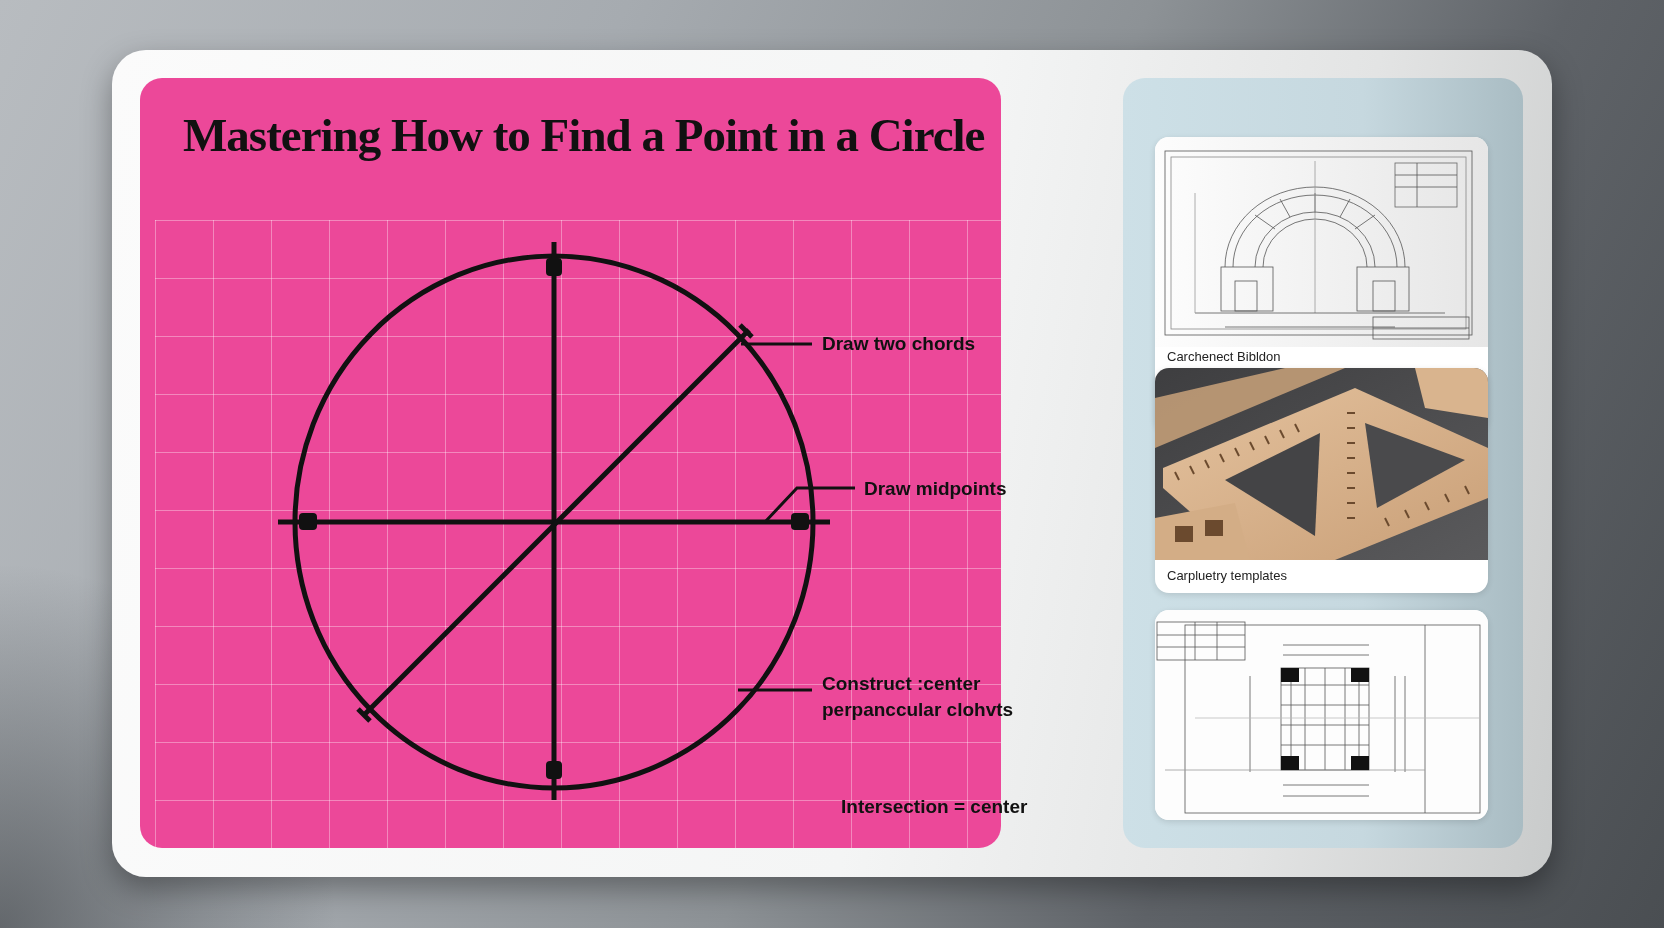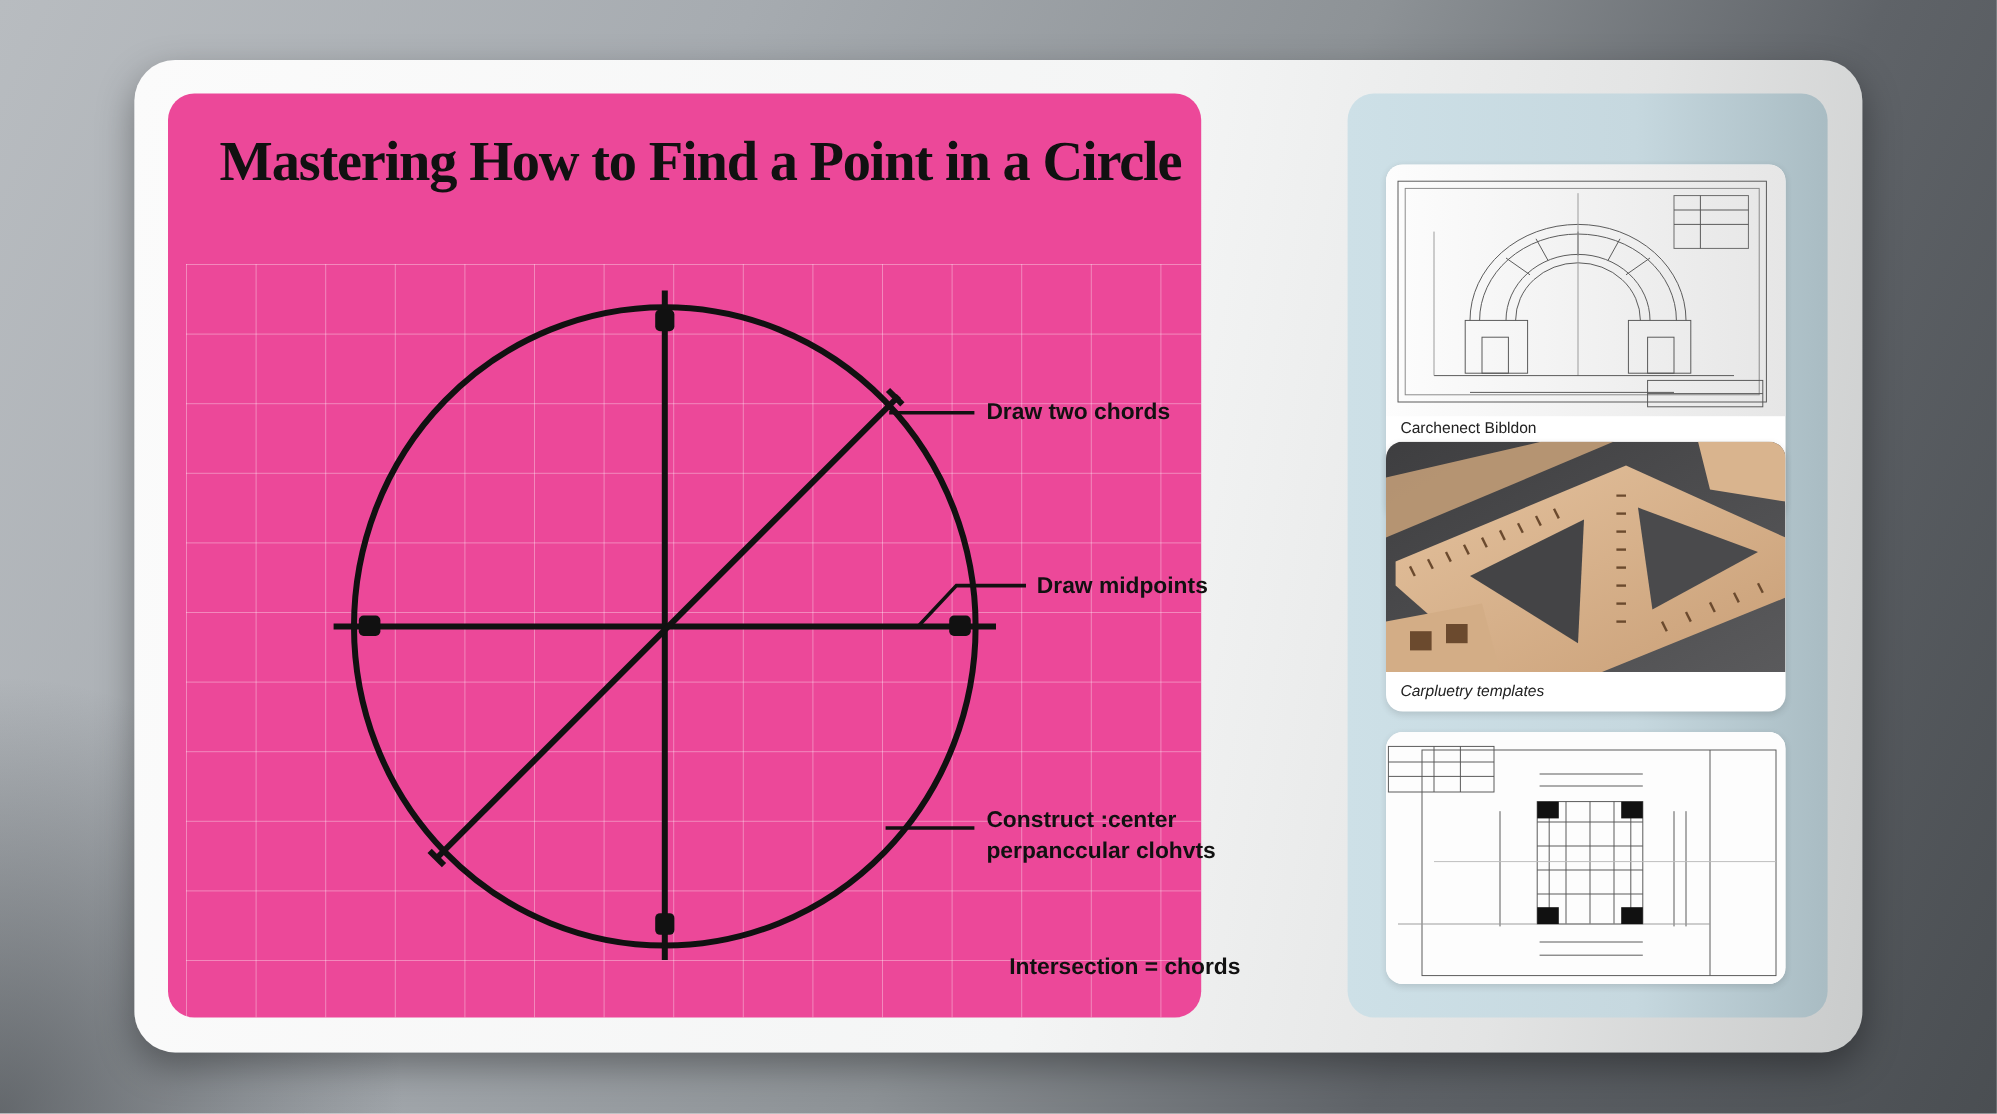--- a/index.html
+++ b/index.html
@@ -58,21 +58,21 @@
     <rect x="546" y="761" width="16" height="18" rx="4"></rect>
     <rect x="299" y="513" width="18" height="17" rx="4"></rect>
     <rect x="791" y="513" width="18" height="17" rx="4"></rect>
   </g>
 </svg>
 
 <div class="label" style="left:822px;top:331px;">Draw two chords</div>
 <div class="label" style="left:864px;top:476px;">Draw midpoints</div>
 <div class="label" style="left:822px;top:671px;">Construct :center</div>
 <div class="label" style="left:822px;top:697px;">perpanccular clohvts</div>
-<div class="label" style="left:841px;top:794px;">Intersection = chords</div>
+<div class="label" style="left:841px;top:794px;">Intersection = center</div>
 
 <div class="panel-right"></div>
 
 <div class="thumb" style="top:99px;height:295px;margin-top:38px;">
   <svg width="333" height="210">
     <defs>
         <linearGradient id="g1" x1="0" x2="1">
           <stop offset="0" stop-color="#fdfdfd"></stop>
           <stop offset="1" stop-color="#e6e6e6"></stop>
         </linearGradient>
@@ -148,21 +148,21 @@
       <line x1="230" y1="150" x2="234" y2="158"></line>
         <line x1="250" y1="142" x2="254" y2="150"></line>
         <line x1="270" y1="134" x2="274" y2="142"></line>
         <line x1="290" y1="126" x2="294" y2="134"></line>
         <line x1="310" y1="118" x2="314" y2="126"></line>
     </g>
     <polygon points="0,150 80,135 95,192 0,192" fill="#d3ad86"></polygon>
     <rect x="20" y="158" width="18" height="16" fill="#6b4a2e"></rect>
       <rect x="50" y="152" width="18" height="16" fill="#6b4a2e"></rect>
   </svg>
-  <div class="cap" style="top:200px;font-style:italic;">Carpluetry templates</div>
+  <div class="cap" style="top:200px;">Carpluetry templates</div>
 </div>
 
 <div class="thumb" style="top:610px;height:210px;">
   <svg width="333" height="210">
     <rect width="333" height="210" fill="#fdfdfd"></rect>
     <g stroke="#555" stroke-width=".8" fill="none">
       <rect x="30" y="15" width="295" height="188"></rect>
       <rect x="2" y="12" width="88" height="38"></rect>
         <line x1="2" y1="25" x2="90" y2="25"></line>
         <line x1="2" y1="37" x2="90" y2="37"></line>

